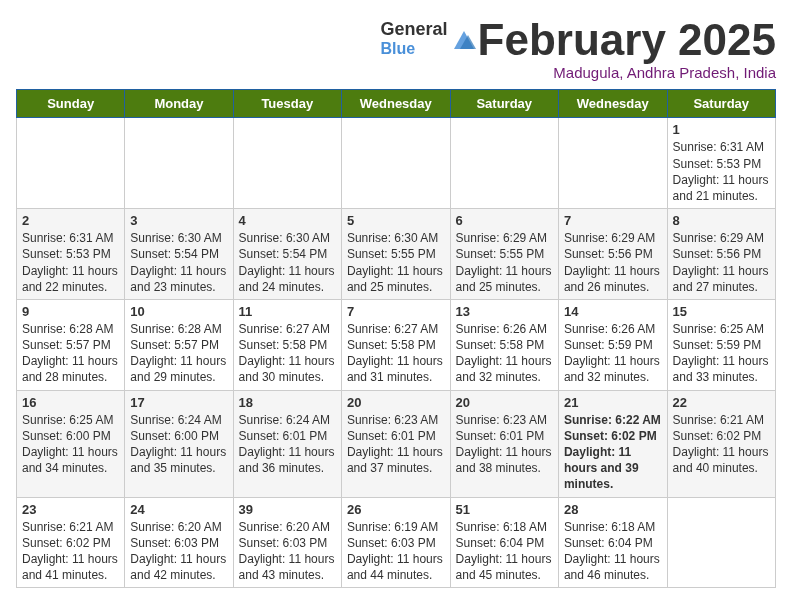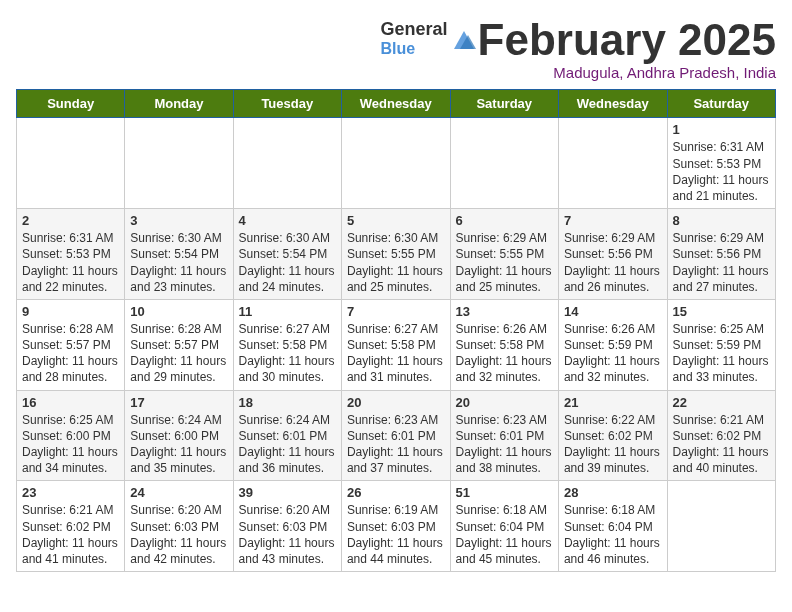--- a/index.html
+++ b/index.html
@@ -256,21 +256,21 @@
 Daylight: 11 hours and 37 minutes.</div>
         </td>
         <td>
           <span class="day-number">20</span>
           <div class="day-info" style="white-space: pre-line;">Sunrise: 6:23 AM
 Sunset: 6:01 PM
 Daylight: 11 hours and 38 minutes.</div>
         </td>
         <td>
           <span class="day-number">21</span>
-          <div class="day-info" style="white-space: pre-line;">Sunrise: 6:22 AM
+          <div class="day-info" style="white-space: pre-line; font-weight: bold;">Sunrise: 6:22 AM
 Sunset: 6:02 PM
 Daylight: 11 hours and 39 minutes.</div>
         </td>
         <td>
           <span class="day-number">22</span>
           <div class="day-info" style="white-space: pre-line;">Sunrise: 6:21 AM
 Sunset: 6:02 PM
 Daylight: 11 hours and 40 minutes.</div>
         </td>
       </tr>

